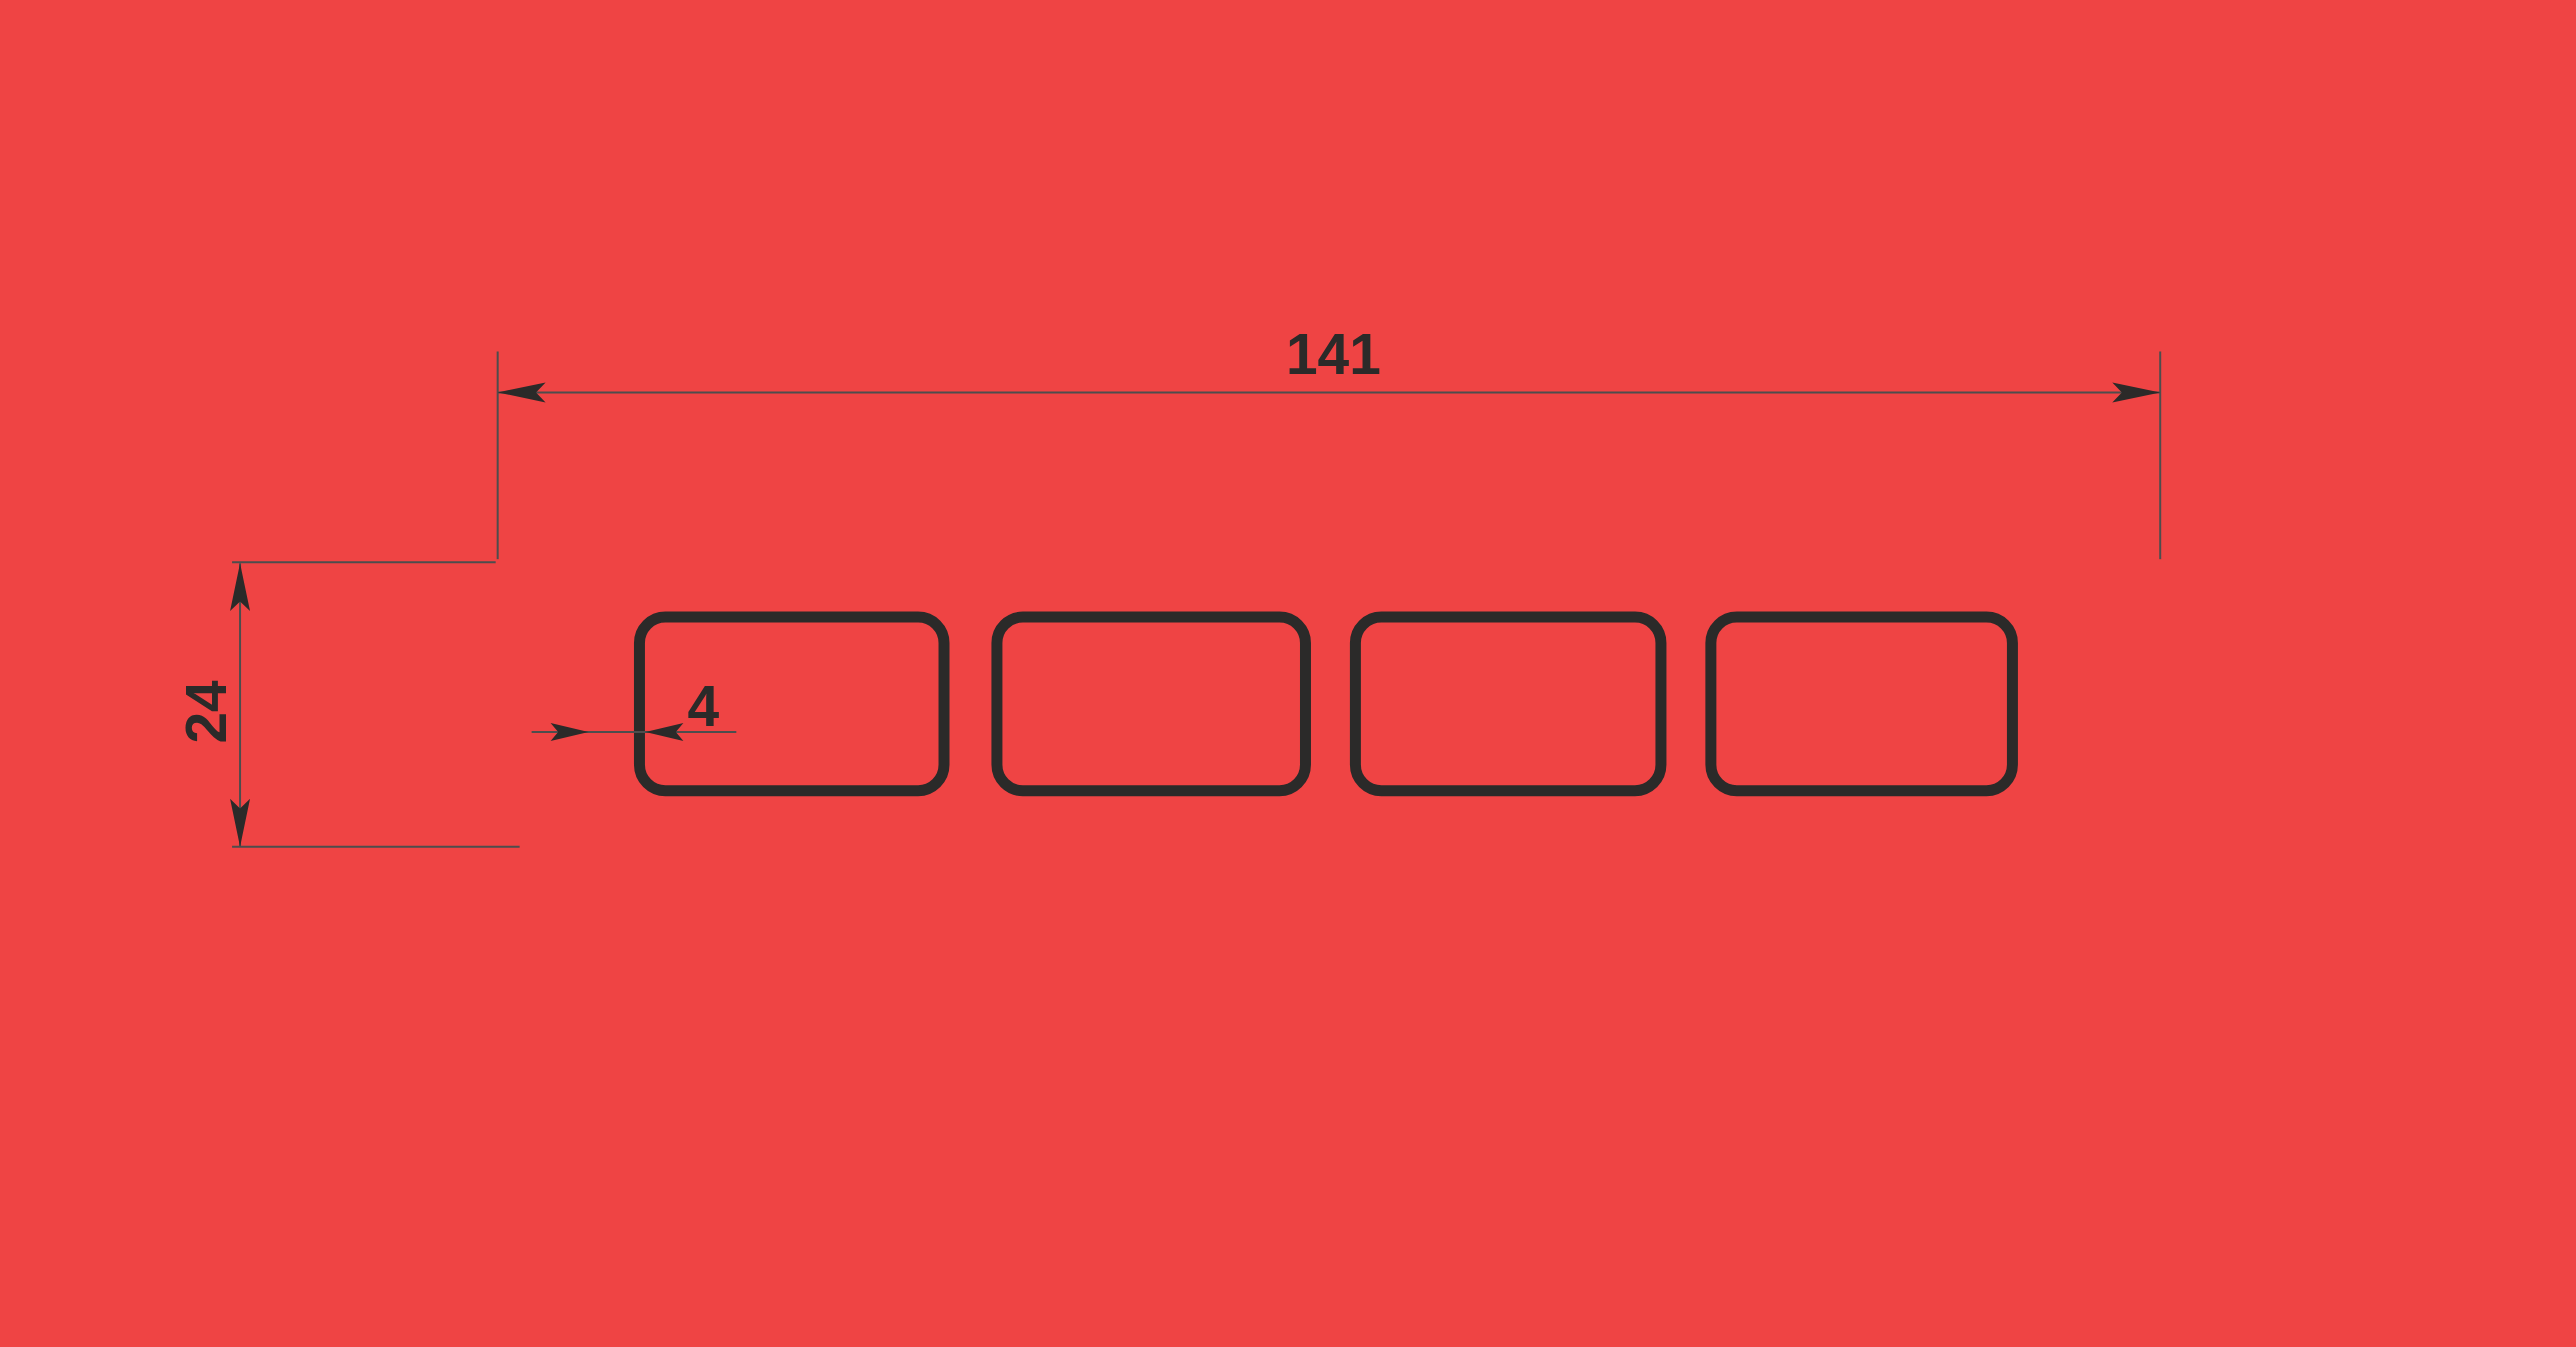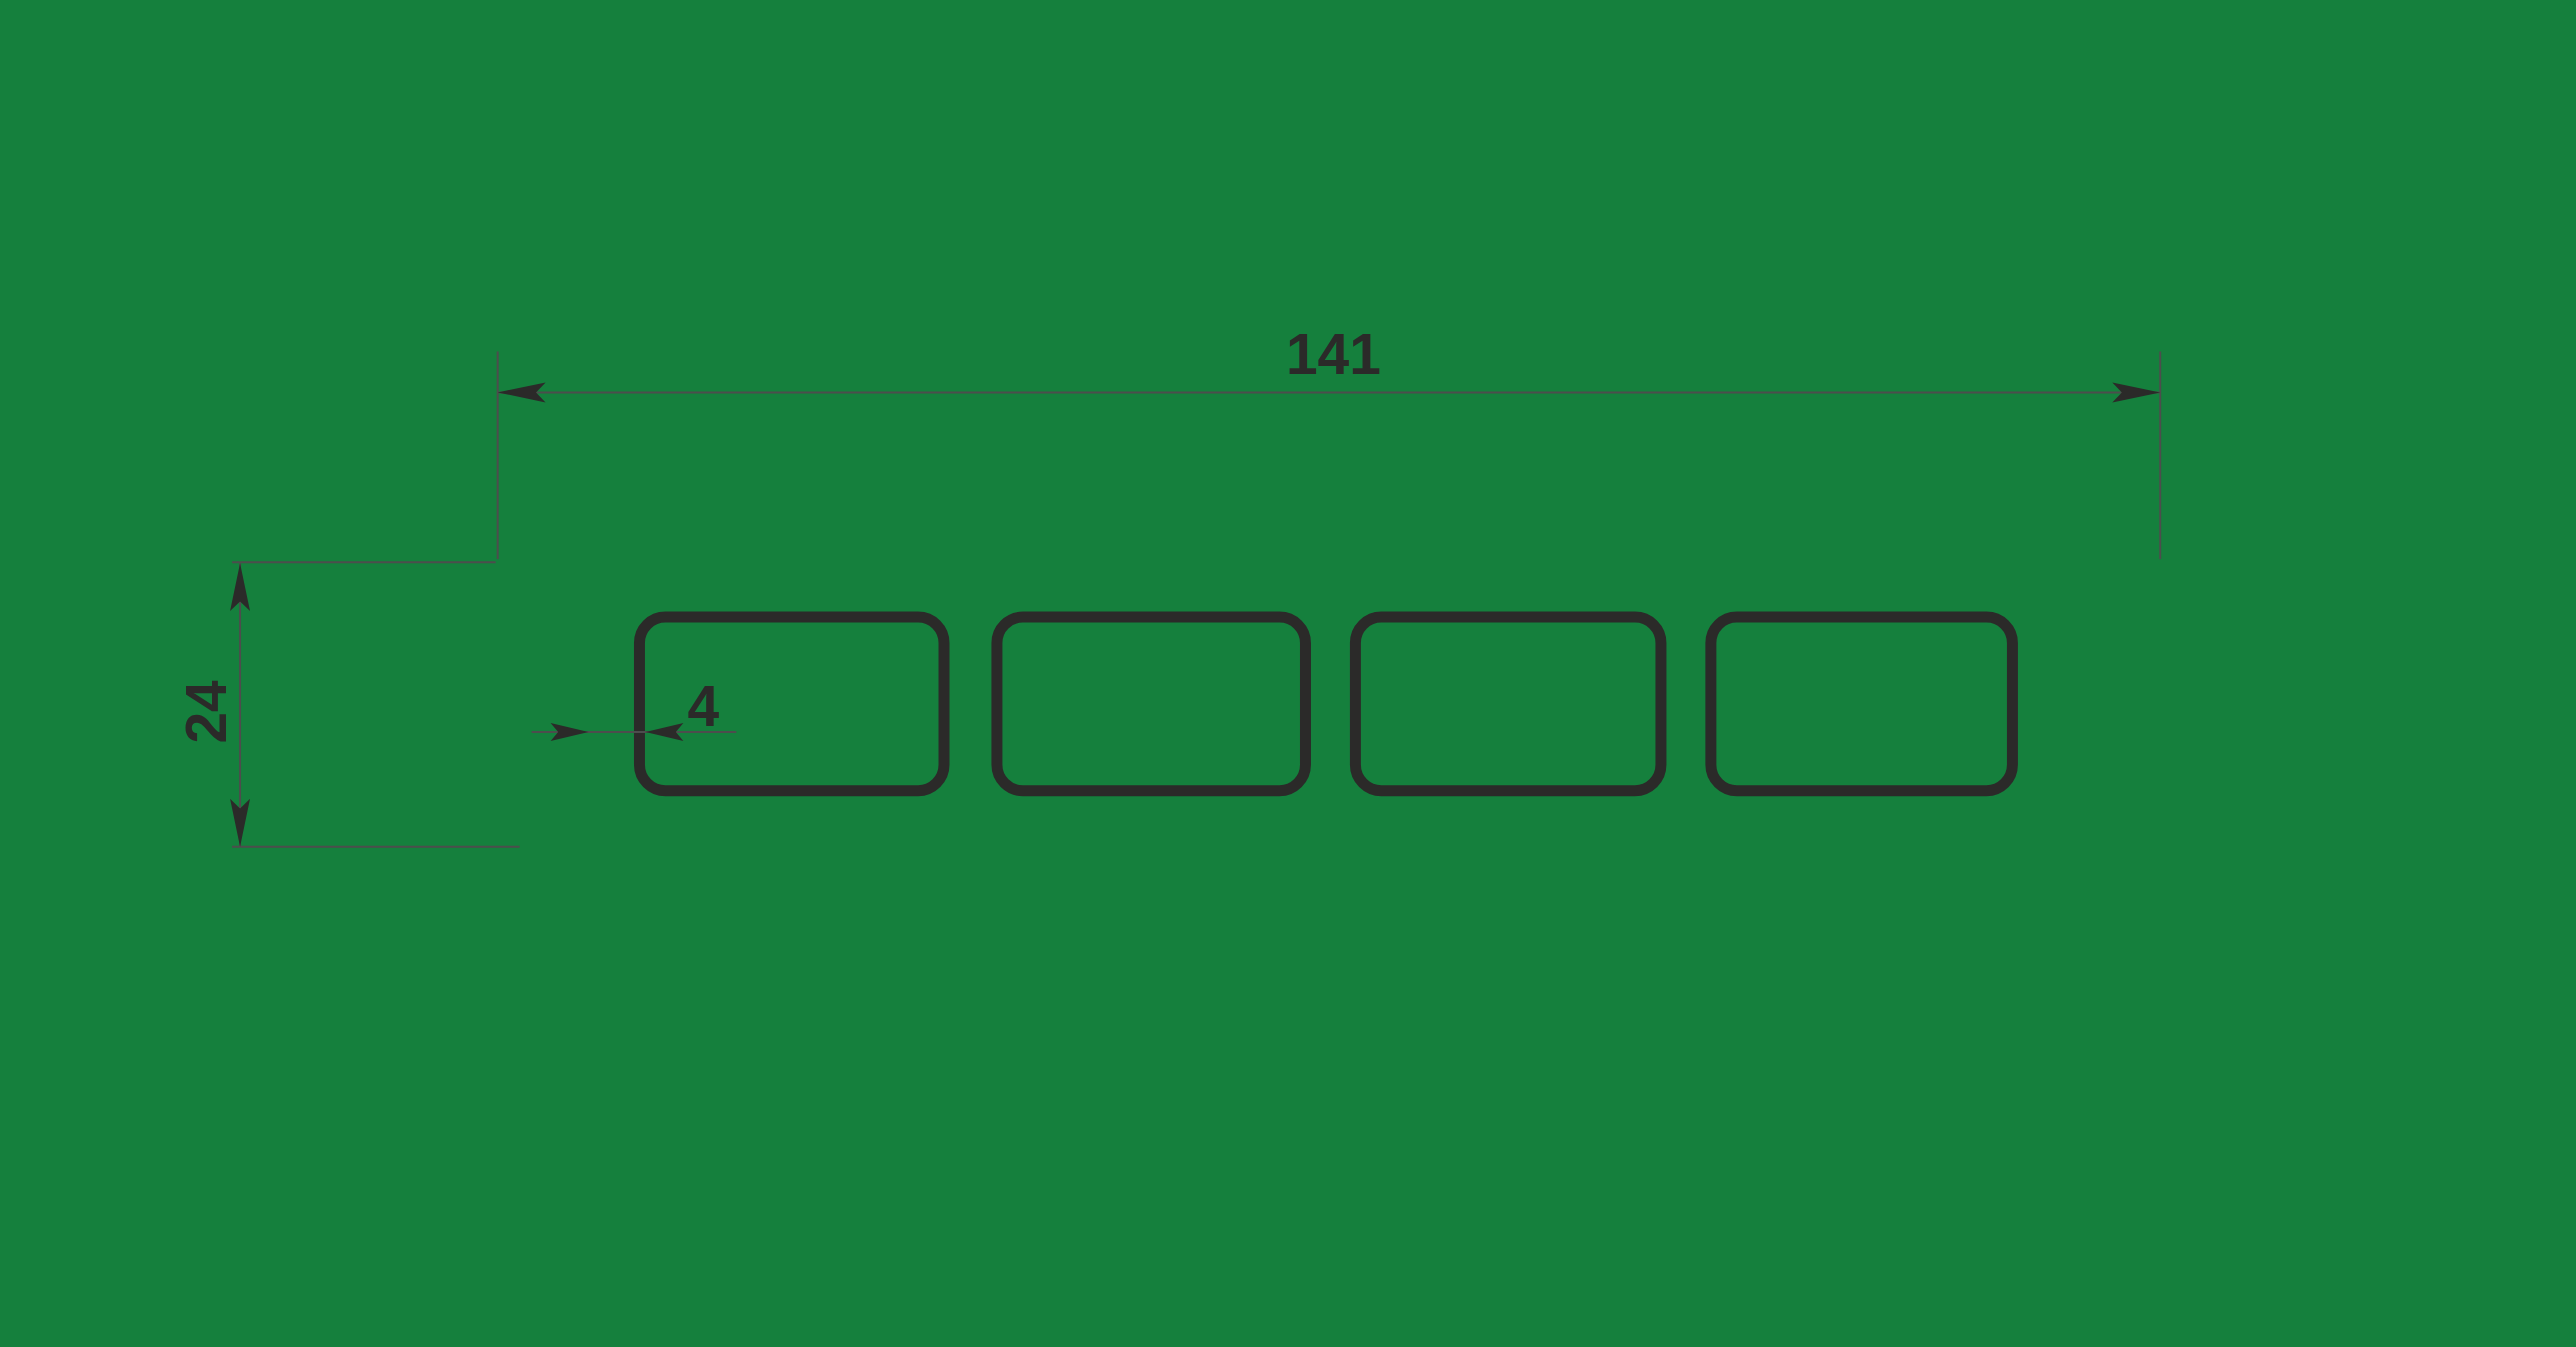--- a/index.html
+++ b/index.html
@@ -1,16 +1,16 @@
 <!DOCTYPE html>
 <html><head>
 <meta charset="utf-8">
 <style>
   html,body{margin:0;padding:0;background:#fff;}
-  #canvas{position:relative;width:2576px;height:1347px;background:#15803d;overflow:hidden;
+  #canvas{position:relative;width:2576px;height:1347px;background:#ef4444;overflow:hidden;
           font-family:"Liberation Sans", sans-serif;}
   svg text{font-family:"Liberation Sans", sans-serif;font-weight:bold;}
 </style>
 </head>
 <body>
 
 <div id="canvas">
   <svg id="dwg" width="2576" height="1347" viewBox="0 0 2579 1349">
 
     <g id="profile-group">

